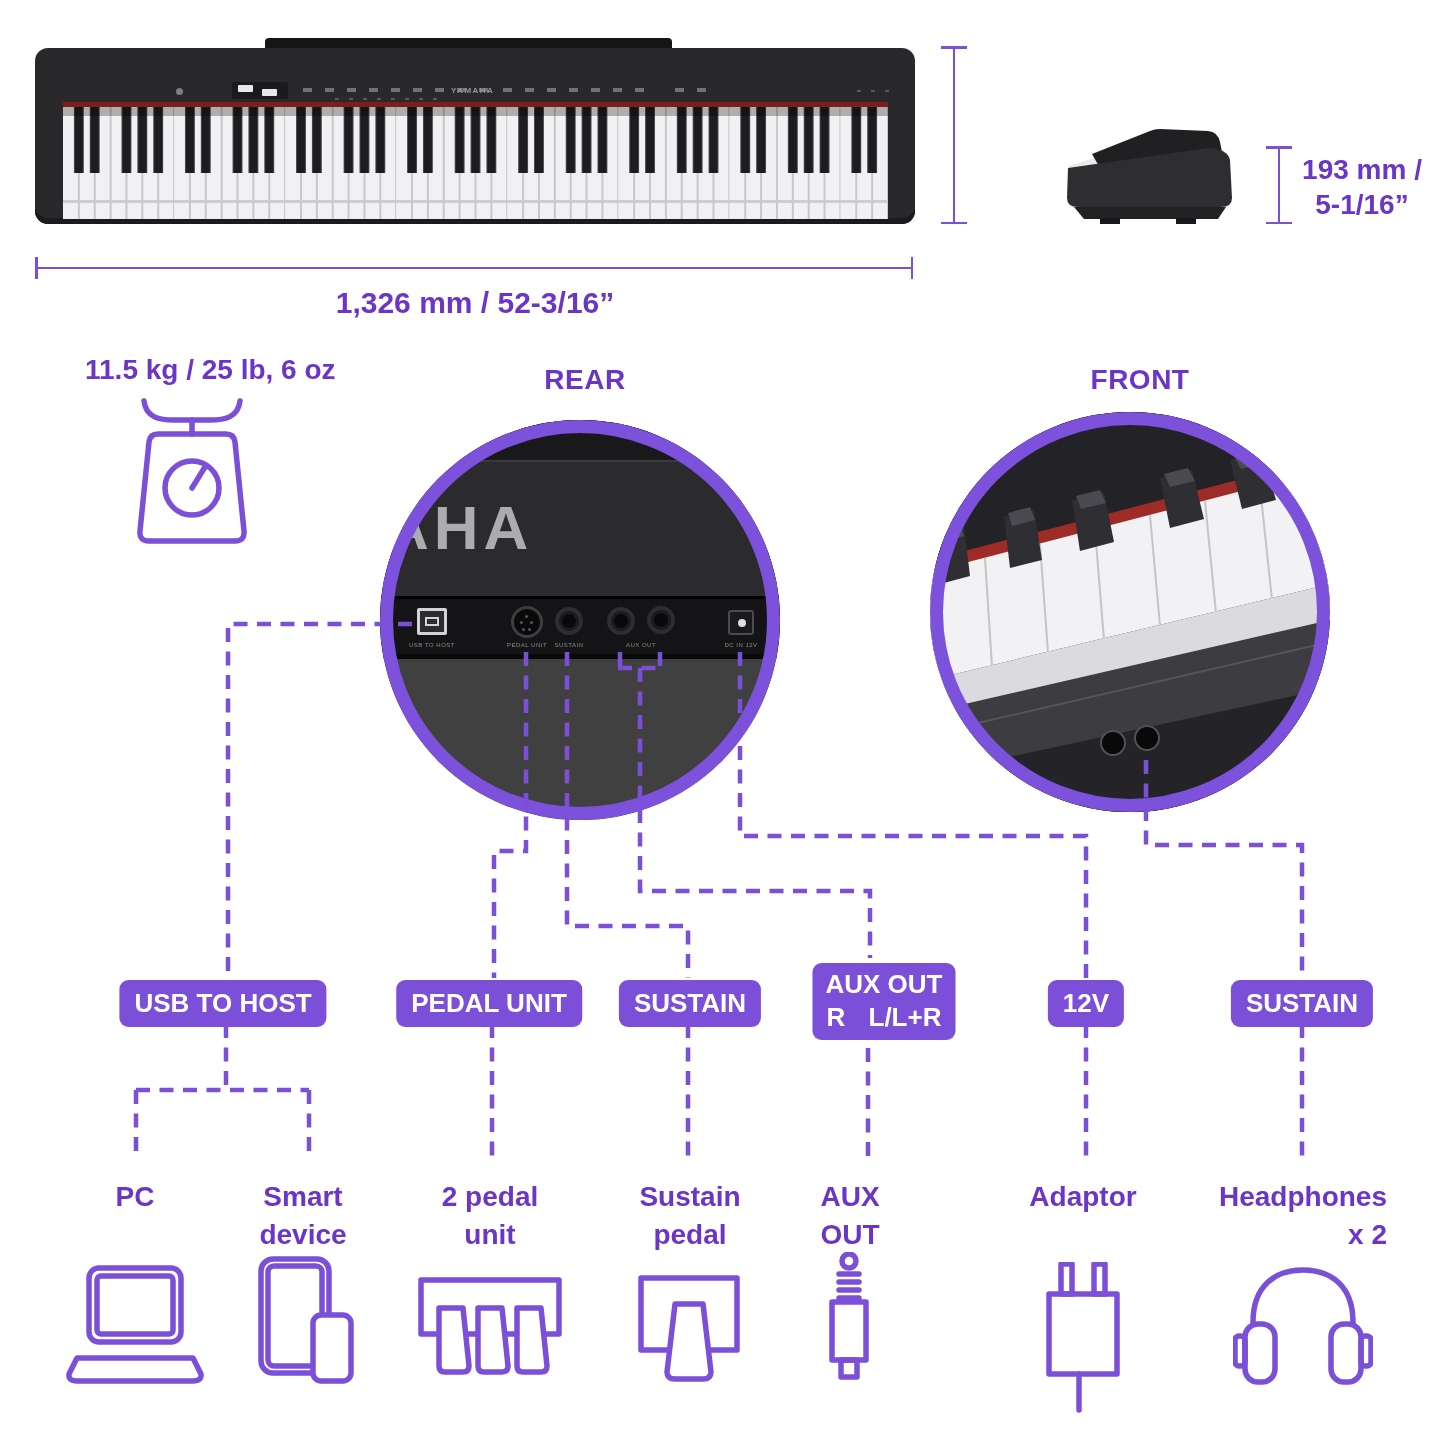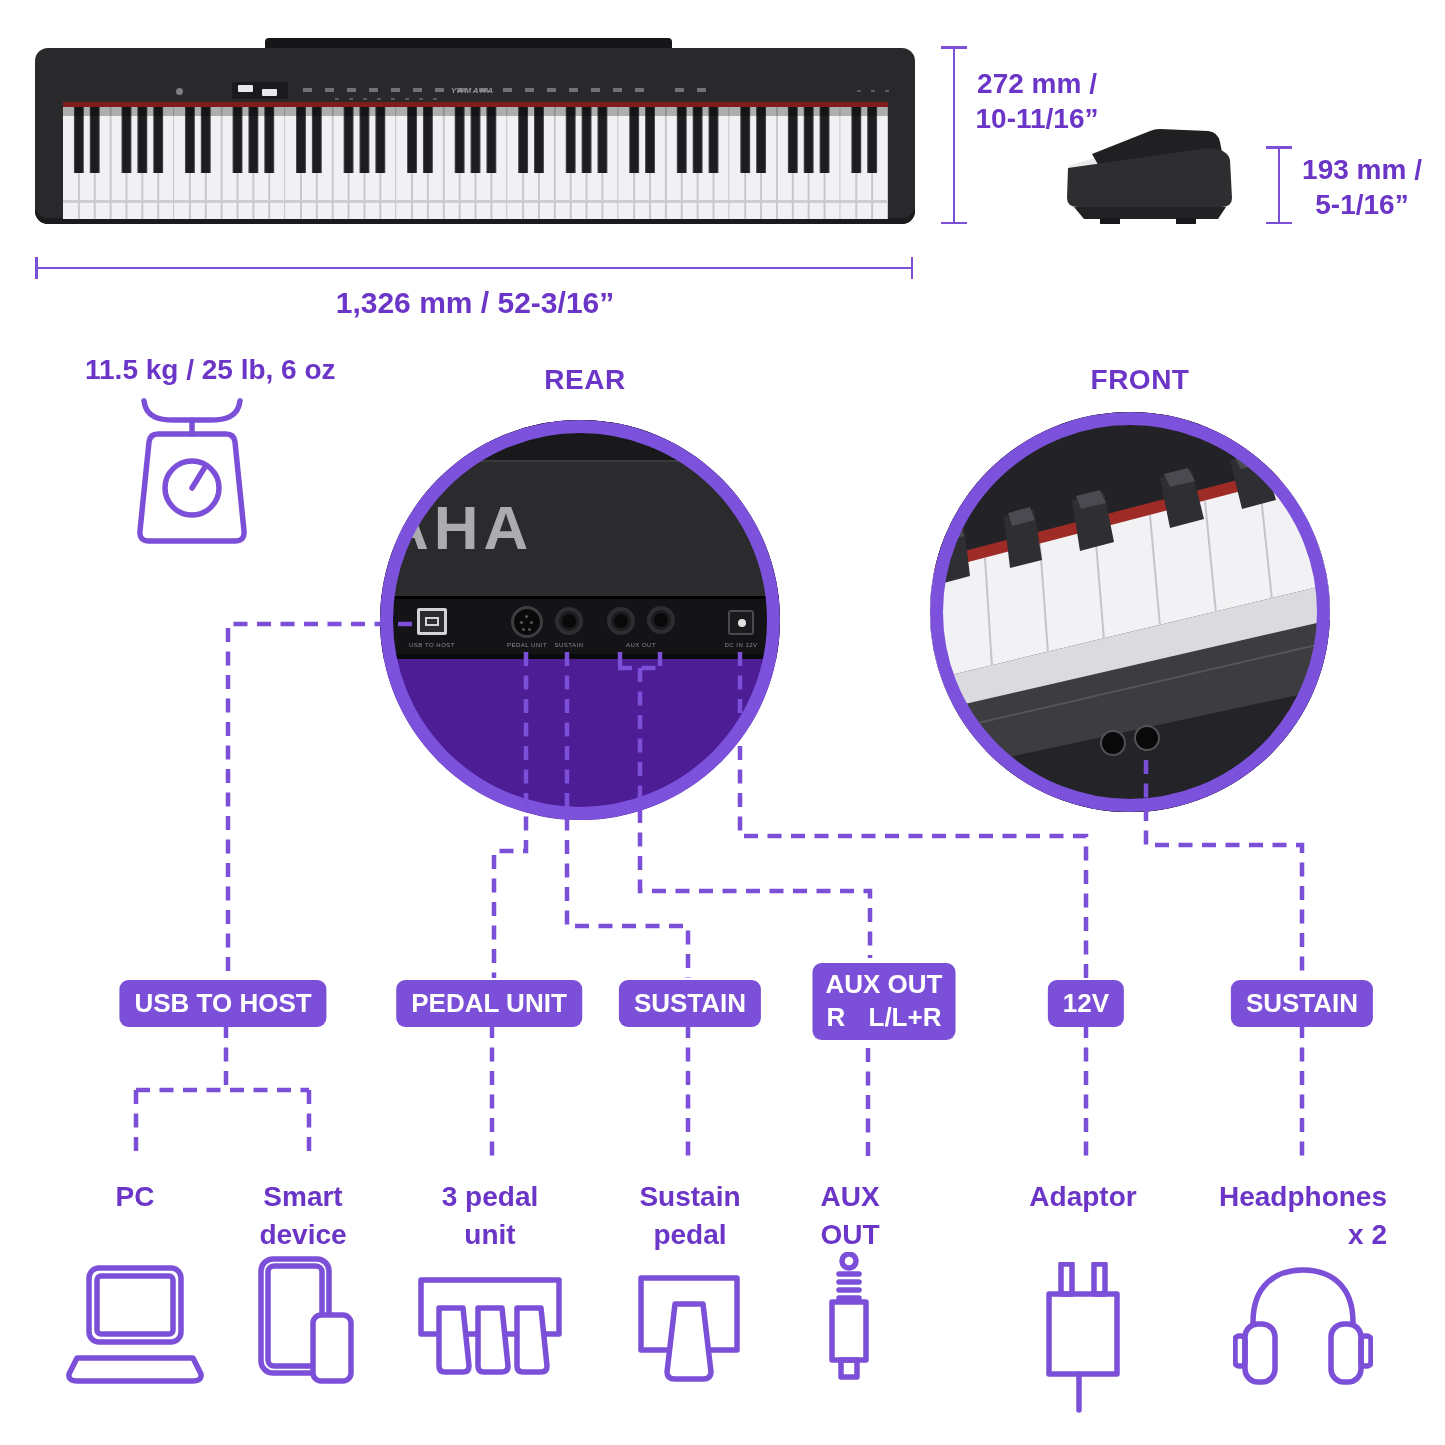--- a/index.html
+++ b/index.html
@@ -7,21 +7,21 @@
     --heading:#6B35C8;
     --piano:#29292C;
     --panel:#141417;
   }
   *{box-sizing:border-box;}
   html,body{margin:0;padding:0;background:#fff;}
   body{font-family:"Liberation Sans", sans-serif;}
   .canvas{position:relative;width:1445px;height:1445px;background:#ffffff;overflow:hidden;}
 
   
-  .piano-top{position:absolute;left:35px;top:38px;width:880px;height:188px;font-style:italic;}
+  .piano-top{position:absolute;left:35px;top:38px;width:880px;height:188px;}
   .music-rest{position:absolute;left:230px;top:0;width:407px;height:16px;background:#161619;border-radius:4px 4px 0 0;}
   .piano-body{position:absolute;left:0;top:10px;width:880px;height:176px;background:var(--piano);border-radius:13px;box-shadow:inset 0 -6px 0 #1b1b1e;}
   .power-led{position:absolute;left:141px;top:50px;width:7px;height:7px;border-radius:50%;background:#7d7d82;}
   .sliders{position:absolute;left:197px;top:44px;width:56px;height:17px;background:#1a1a1d;border-radius:2px;}
   .sliders i{position:absolute;width:15px;height:7px;background:#e8e8ea;border-radius:1px;}
   .sliders i:nth-child(1){left:6px;top:3px;}
   .sliders i:nth-child(2){left:30px;top:7px;}
   .tickstrip{position:absolute;height:4px;background:repeating-linear-gradient(90deg,#8a8a8e 0 9px,transparent 9px 22px);opacity:.75;}
   .tickdots{position:absolute;height:2px;background:repeating-linear-gradient(90deg,#6e6e72 0 4px,transparent 4px 14px);opacity:.7;}
   .yamaha-logo{position:absolute;left:416px;top:48px;font-size:8px;font-weight:700;color:#96969a;letter-spacing:1.5px;}
@@ -41,21 +41,21 @@
   .dimtext{position:absolute;color:var(--heading);font-weight:700;font-size:28px;line-height:1.25;}
   .center{text-align:center;}
 
   
   .side-view{position:absolute;left:1058px;top:122px;width:186px;height:106px;}
 
   
   .sect-title{position:absolute;width:200px;text-align:center;color:var(--heading);font-weight:700;font-size:28px;letter-spacing:.5px;}
 
   
-  .zoom-circle{position:absolute;width:400px;height:400px;border-radius:50%;overflow:hidden;background:#4c1d95;}
+  .zoom-circle{position:absolute;width:400px;height:400px;border-radius:50%;overflow:hidden;background:#404040;}
   .ring{position:absolute;border-radius:50%;border:13px solid #7C52DC;inset:0;pointer-events:none;}
   .rc-top{position:absolute;left:-20px;top:-20px;width:440px;height:196px;background:#2B2B2E;}
   .rc-lid{position:absolute;left:-20px;top:-20px;width:440px;height:62px;background:#19191C;border-bottom:2px solid #3a3a3e;}
   .rc-logo{position:absolute;left:4px;top:72px;font-size:62px;font-weight:700;color:#ACACB0;letter-spacing:5px;}
   .rc-panel{position:absolute;left:-20px;top:176px;width:440px;height:58px;background:var(--panel);border-top:3px solid #000;}
   .rc-bottomedge{position:absolute;left:-20px;top:234px;width:440px;height:5px;background:#0a0a0b;}
   .port-label{position:absolute;top:222px;transform:translateX(-50%);font-size:6px;color:#8c8c90;letter-spacing:.5px;white-space:nowrap;}
   .jack{position:absolute;width:28px;height:28px;border-radius:50%;background:#09090a;border:4px solid #2e2e32;box-shadow:inset 0 0 0 3px #1c1c1f;}
   .usb-port{position:absolute;left:37px;top:188px;width:30px;height:27px;background:#2c2c2f;border:3px solid #d4d4d6;border-radius:2px;}
   .usb-port i{position:absolute;left:5px;top:6px;width:14px;height:9px;border:2px solid #d4d4d6;display:block;}
@@ -116,24 +116,20 @@
       </defs>
       <rect width="825" height="112" fill="url(#oct)"></rect>
       <rect width="825" height="9" fill="#000" opacity="0.28"></rect>
       <rect y="93" width="825" height="3" fill="#c9c9ce" opacity="0.9"></rect>
     </svg>
   </div>
 
   <div class="vdim" style="left:941px;top:46px;height:178px;">
       <div class="line"></div>
     </div>
-  <div class="dimtext center" style="left:952px;top:66px;width:170px;">
-    <div>272 mm /</div>
-    <div>10-11/16”</div>
-  </div>
 
   <svg class="side-view" width="186" height="106" viewBox="0 0 186 106">
     <polygon points="10,44 66,27 72,35 16,52" fill="#E9E9EB"></polygon>
     <path d="M34,32 L92,9 Q96,7 102,7 L150,9 Q160,10 162,20 L164,30 L92,40 L42,46 Z" fill="#202023"></path>
     <path d="M10,46 L150,26 Q170,27 172,38 L174,76 Q174,85 163,85 L20,85 Q9,85 9,76 Z" fill="#2E2E31"></path>
     <path d="M16,85 L168,85 L160,97 L26,97 Z" fill="#222225"></path>
     <rect x="42" y="96" width="20" height="6" fill="#19191B"></rect>
     <rect x="118" y="96" width="20" height="6" fill="#19191B"></rect>
   </svg>
 
@@ -251,21 +247,21 @@
   <div class="tag" style="left:1302px;top:980px;">SUSTAIN</div>
 
   <div class="dev-label" style="left:135px;top:1178px;">
     <div>PC</div>
   </div>
   <div class="dev-label" style="left:303px;top:1178px;">
     <div>Smart</div>
       <div>device</div>
   </div>
   <div class="dev-label" style="left:490px;top:1178px;">
-    <div>3 pedal</div>
+    <div>2 pedal</div>
       <div>unit</div>
   </div>
   <div class="dev-label" style="left:690px;top:1178px;">
     <div>Sustain</div>
       <div>pedal</div>
   </div>
   <div class="dev-label" style="left:850px;top:1178px;">
     <div>AUX</div>
       <div>OUT</div>
   </div>

